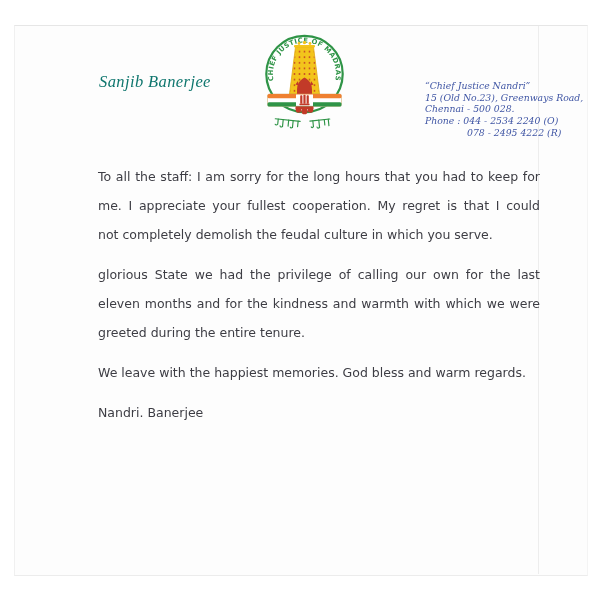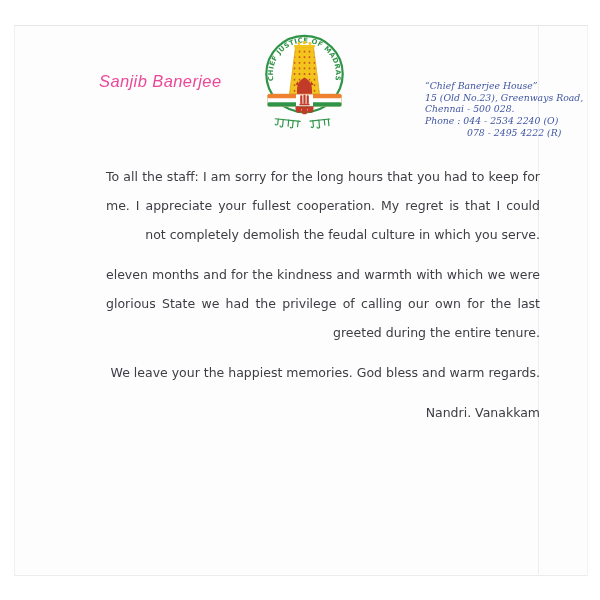--- a/index.html
+++ b/index.html
@@ -17,38 +17,38 @@
     border-bottom:1px solid #ececec;
     border-right:1px solid #f4f4f4;
   }
   .fold-line {
     position:absolute; left:538px; top:26px; width:1px; height:548px;
     background:#ededed;
   }
   
   .author-name {
     position:absolute; left:99px; top:72px;
-    font-family:Liberation Sans, sans-serif; font-style:italic;
-    font-size:16.5px; letter-spacing:.4px; color:#ec4899;
+    font-family:Liberation Serif, serif; font-style:italic;
+    font-size:16.5px; letter-spacing:.4px; color:#0f766e;
   }
   .seal { position:absolute; left:257px; top:32px; width:96px; height:103px; }
   .address-block {
     position:absolute; left:425px; top:80px; width:165px;
     font-family:"DejaVu Serif", serif; font-style:italic;
     font-size:9.3px; line-height:11.7px; color:#3f55a4;
   }
   .address-block .indent { padding-left:42px; }
   
   .letter-body {
     position:absolute; left:98px; top:162px; width:442px;
     font-size:12.5px; line-height:29px; color:#3d3d44;
   }
-  .para { margin:0 0 11px 8px; }
+  .para { margin:0 0 11px 0; }
   .jline { text-align:justify; text-align-last:justify; }
-  .lline { text-align:right; }
+  .lline { text-align:left; }
 </style>
 </head>
 <body>
 
 <div class="page-scan"></div>
 <div class="fold-line"></div>
 
 <div class="author-name">Sanjib Banerjee</div>
 
 <svg class="seal" viewBox="0 0 96 103" xmlns="http://www.w3.org/2000/svg" aria-hidden="false">
@@ -114,37 +114,37 @@
       <path d="M 53 88 H 73"></path>
       <path d="M 56 88 V 94 Q 54.5 95.5 53.8 94"></path>
       <path d="M 62 88 V 95.5 Q 60 96.5 59.5 94.8"></path>
       <path d="M 67.5 88 V 93.5"></path>
       <path d="M 71.5 88 V 94.5"></path>
     </g>
   </g>
 </svg>
 
 <div class="address-block">
-  <div>“Chief Banerjee House”</div>
+  <div>“Chief Justice Nandri”</div>
   <div>15 (Old No.23), Greenways Road,</div>
   <div>Chennai - 500 028.</div>
   <div>Phone : 044 - 2534 2240 (O)</div>
   <div class="indent">078 - 2495 4222 (R)</div>
 </div>
 
 <div class="letter-body">
   <div class="para">
     <div class="jline">To all the staff:  I am sorry for the long hours that you had to keep for</div>
     <div class="jline">me.  I appreciate your fullest cooperation.  My regret is that I could</div>
     <div class="lline">not completely demolish the feudal culture in which you serve.</div>
   </div>
   <div class="para">
+    <div class="jline">glorious State we had the privilege of calling our own for the last</div>
     <div class="jline">eleven months and for the kindness and warmth with which we were</div>
-    <div class="jline">glorious State we had the privilege of calling our own for the last</div>
     <div class="lline">greeted during the entire tenure.</div>
   </div>
   <div class="para">
-    <div class="lline">We leave your the happiest memories.  God bless and warm regards.</div>
+    <div class="lline">We leave with the happiest memories.  God bless and warm regards.</div>
   </div>
   <div class="para">
-    <div class="lline">Nandri.  Vanakkam</div>
+    <div class="lline">Nandri.  Banerjee</div>
   </div>
 </div>
 
 </body></html>

